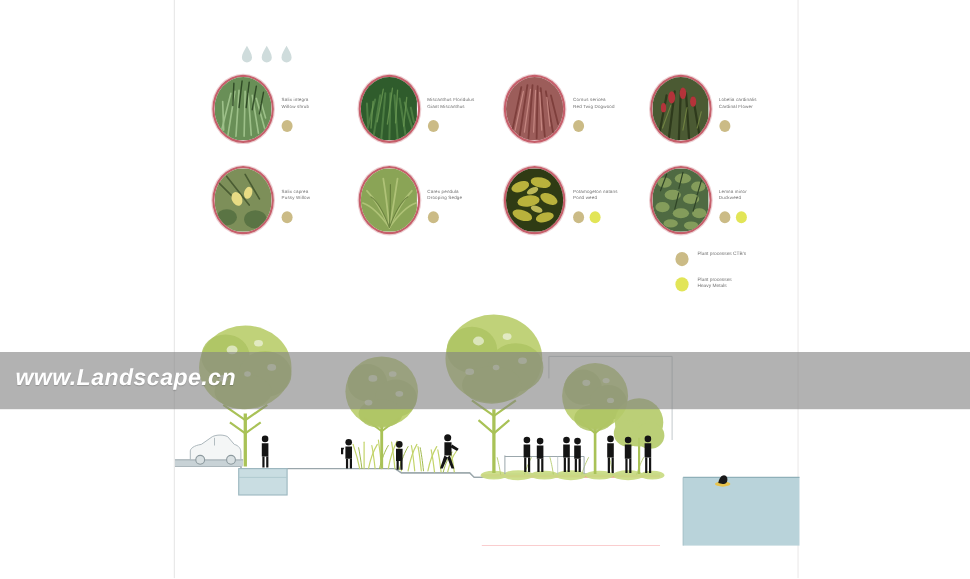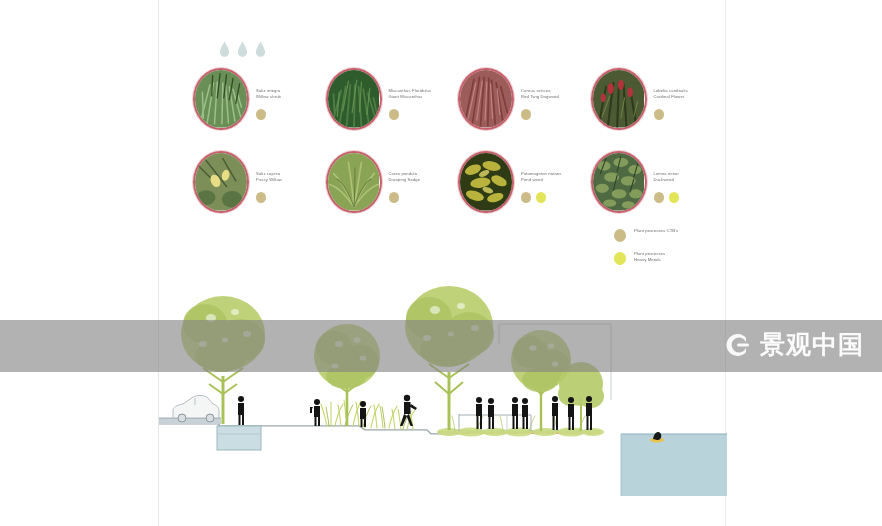--- a/index.html
+++ b/index.html
@@ -731,27 +731,21 @@
           <path d="M427.5 168 h2 v14 h-2 z"></path>
             <path d="M431 168 h2 v14 h-2 z"></path>
         </g>
       </g>
 
     </svg>
   </div>
 
   <div id="wm-band"></div>
 
-
-  <div id="wm-logo">
-    <svg id="wm-logo-mark" viewBox="0 0 30 30">
-      <path d="M23 8 A11 11 0 1 0 23 22 L23 18 A7.5 7.5 0 1 1 23 12 Z" fill="#ffffff" opacity=".92"></path>
-      <rect x="14" y="13.5" width="12" height="3" rx="1.5" fill="#ffffff" opacity=".92"></rect>
-    </svg>
-    <span id="wm-logo-text">景观中国</span>
-  </div>
+  <div id="wm-url">www.Landscape.cn</div>
+
 
   <div id="zone-label">
     <div class="l1">ZONE THREE</div>
     <div class="l2">0-12" OF STANDING WATER</div>
   </div>
 
 </div>
 
 </body></html>

